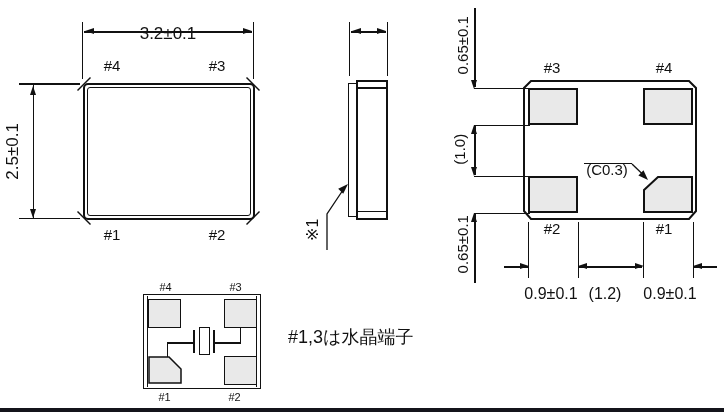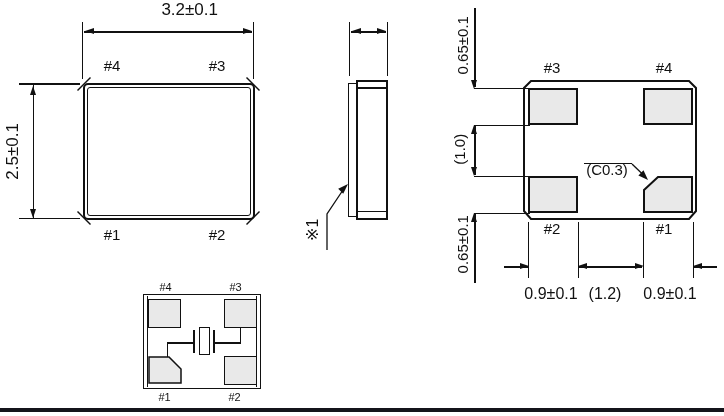--- a/index.html
+++ b/index.html
@@ -47,21 +47,21 @@
   </svg>
 
   <div class="box" style="left:83px;top:83px;width:172px;height:137px;border-radius:5px;"></div>
   <div class="box" style="left:87px;top:87px;width:164px;height:129px;border-width:1.5px;border-radius:3px;"></div>
 
   <div class="vl" style="left:82px;top:22px;height:57px;"></div>
   <div class="vl" style="left:252.5px;top:22px;height:57px;"></div>
   <div class="hl" style="left:84px;top:31.4px;width:168px;"></div>
   <div class="arr l" style="left:85px;top:28.4px;"></div>
   <div class="arr r" style="left:243px;top:28.4px;"></div>
-  <div class="lbl f17" style="left:118px;top:1px;width:100px;text-align:right;">3.2±0.1</div>
+  <div class="lbl f17" style="left:118px;top:25px;width:100px;">3.2±0.1</div>
 
   <div class="hl" style="left:19px;top:83.4px;width:61px;"></div>
   <div class="hl" style="left:19px;top:217.5px;width:61px;"></div>
   <div class="vl" style="left:32.5px;top:85px;height:133px;"></div>
   <div class="arr u" style="left:29.5px;top:85.5px;"></div>
   <div class="arr d" style="left:29.5px;top:208.5px;"></div>
   <div class="lbl f17 rot" style="left:-27px;top:142px;width:80px;">2.5±0.1</div>
 
   <div class="lbl f15" style="left:95px;top:58px;width:34px;">#4</div>
   <div class="lbl f15" style="left:200px;top:58px;width:34px;">#3</div>
@@ -138,17 +138,18 @@
   <div class="vl" style="left:166.5px;top:343px;height:14px;width:1.5px;"></div>
   <div class="hl" style="left:214.5px;top:342.3px;width:26px;height:1.5px;"></div>
   <div class="vl" style="left:239.5px;top:327px;height:16px;width:1.5px;"></div>
 
   <div class="lbl f11" style="left:150.5px;top:281px;width:30px;">#4</div>
   <div class="lbl f11" style="left:220.5px;top:281px;width:30px;">#3</div>
   <div class="lbl f11" style="left:149.5px;top:391px;width:30px;">#1</div>
   <div class="lbl f11" style="left:219.5px;top:391px;width:30px;">#2</div>
 
   <div class="notes" style="position:absolute;left:288px;top:326px;">
+    <div>#1,3は水晶端子</div>
   </div>
 
   <div style="position:absolute;left:0;top:408px;width:724px;height:3.5px;background:#14141b;"></div>
 
 </div>
 
 </body></html>

